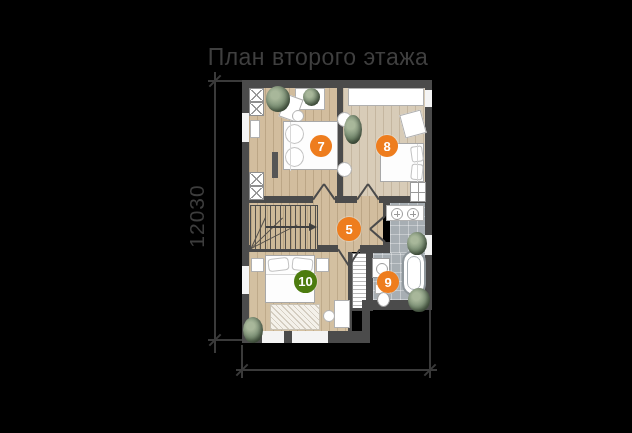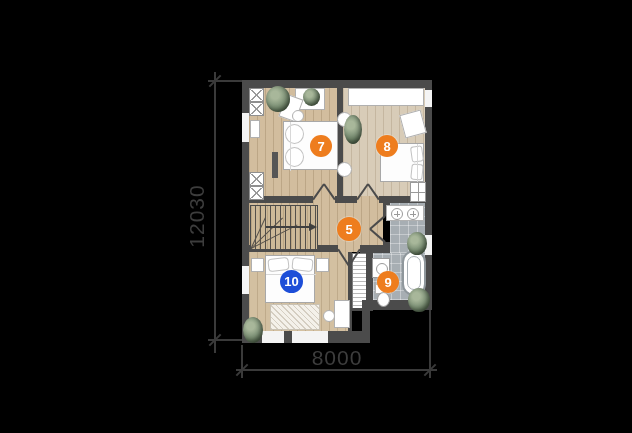--- a/index.html
+++ b/index.html
@@ -91,34 +91,34 @@
   }
   .toilet-bowl{position:absolute;left:2px;top:8px;width:13px;height:15px;border:1px solid #9a9a9a;border-radius:50%;background:#fff;box-sizing:border-box;}
   .wm{background:#fff;border:1px solid #9a9a9a;box-sizing:border-box;}
   .wm::after{content:"";position:absolute;left:3px;top:4px;width:10px;height:10px;border:1px solid #9a9a9a;border-radius:50%;}
 </style>
 </head>
 <body>
 
 <div id="stage">
 
+  <div class="abs title">План второго этажа</div>
 
   <div class="abs dim-line" style="left:214px;top:72px;width:2px;height:281px;"></div>
   <div class="abs dim-line" style="left:208px;top:80px;width:36px;height:2px;"></div>
   <div class="abs dim-line" style="left:208px;top:339px;width:36px;height:2px;"></div>
   <div class="abs tick" style="left:207px;top:80px;"></div>
   <div class="abs tick" style="left:207px;top:339px;"></div>
   <div class="abs dim-label dim-v-label">12030</div>
 
   <div class="abs dim-line" style="left:236px;top:369px;width:201px;height:2px;"></div>
   <div class="abs dim-line" style="left:241px;top:345px;width:2px;height:33px;"></div>
   <div class="abs dim-line" style="left:429px;top:300px;width:2px;height:78px;"></div>
   <div class="abs tick" style="left:234px;top:369px;"></div>
   <div class="abs tick" style="left:422px;top:369px;"></div>
-  <div class="abs dim-label dim-h-label">8000</div>
 
   <div class="abs plan">
 
     <div class="abs wood" style="left:7px;top:8px;width:88px;height:115px;"></div>
     <div class="abs wood8" style="left:101px;top:8px;width:82px;height:115px;"></div>
     <div class="abs wood" style="left:7px;top:116px;width:134px;height:56px;"></div>
     <div class="abs wood10" style="left:7px;top:172px;width:99px;height:79px;"></div>
     <div class="abs tile" style="left:148px;top:123px;width:35px;height:50px;"></div>
     <div class="abs tile" style="left:131px;top:173px;width:52px;height:47px;"></div>
     <div class="abs shelves" style="left:110px;top:173px;width:14px;height:55px;"></div>
@@ -220,17 +220,17 @@
     <div class="abs bush" style="left:24px;top:6px;width:24px;height:26px;"></div>
     <div class="abs bush" style="left:61px;top:8px;width:17px;height:18px;"></div>
     <div class="abs bush" style="left:102px;top:35px;width:18px;height:29px;"></div>
     <div class="abs bush" style="left:165px;top:152px;width:20px;height:23px;"></div>
     <div class="abs bush" style="left:166px;top:208px;width:22px;height:24px;"></div>
     <div class="abs bush" style="left:1px;top:237px;width:20px;height:26px;"></div>
 
     <div class="abs marker" style="left:68px;top:55px;width:22px;height:22px;background:#ee7d1e;">7</div>
     <div class="abs marker" style="left:134px;top:55px;width:22px;height:22px;background:#ee7d1e;">8</div>
     <div class="abs marker" style="left:135px;top:191px;width:22px;height:22px;background:#ee7d1e;">9</div>
-    <div class="abs marker" style="left:38px;top:190px;width:23px;height:23px;background:#1d4ed8;">10</div>
+    <div class="abs marker" style="left:52px;top:190px;width:23px;height:23px;background:#4d7c0f;">10</div>
     <div class="abs marker" style="left:95px;top:137px;width:24px;height:24px;background:#ee7d1e;">5</div>
 
   </div>
 </div>
 
 </body></html>

